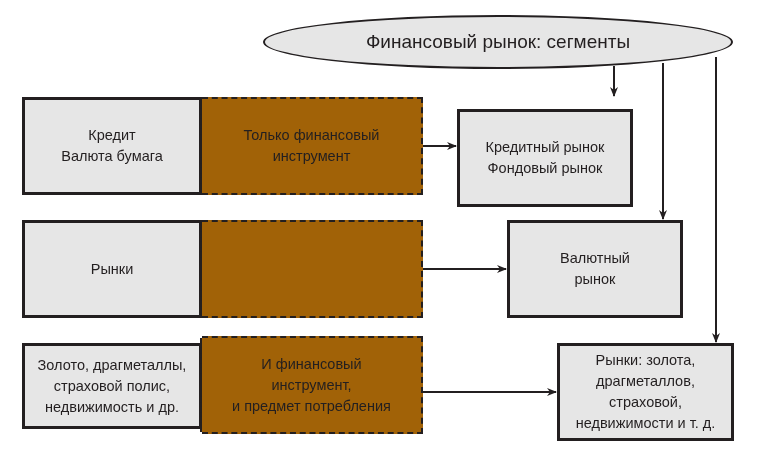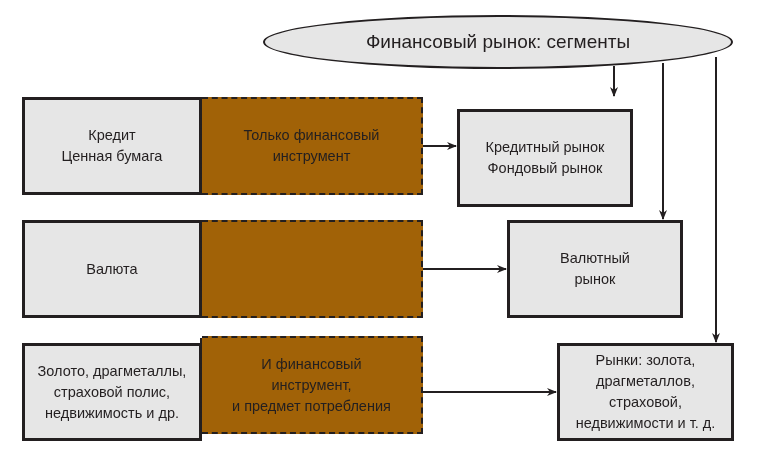--- a/index.html
+++ b/index.html
@@ -35,44 +35,44 @@
   <line x1="422" y1="269" x2="506" y2="269" stroke="#231f20" stroke-width="2" marker-end="url(#arr)"></line>
   <line x1="422" y1="392" x2="556" y2="392" stroke="#231f20" stroke-width="2" marker-end="url(#arr)"></line>
 </svg>
 
 <div class="ellipse">
   <span>Финансовый рынок: сегменты</span>
 </div>
 
 <div class="box gray" style="left:22px;top:97px;width:180px;height:98px;">
   <span>Кредит
-Ценная бумага</span>
+Валюта бумага</span>
 </div>
 <div class="box dashed" style="left:202px;top:97px;width:221px;height:98px;">
   <div class="dashed-inner"></div>
   <span>Только финансовый
 инструмент</span>
 </div>
 <div class="box gray" style="left:457px;top:97px;width:176px;height:98px;margin-top:12px;">
   <span>Кредитный рынок
 Фондовый рынок</span>
 </div>
 
 <div class="box gray" style="left:22px;top:220px;width:180px;height:98px;">
-  <span>Валюта</span>
+  <span>Рынки</span>
 </div>
 <div class="box dashed" style="left:202px;top:220px;width:221px;height:98px;">
   <div class="dashed-inner"></div>
 </div>
 <div class="box gray" style="left:507px;top:220px;width:176px;height:98px;">
   <span>Валютный
 рынок</span>
 </div>
 
-<div class="box gray" style="left:22px;top:343px;width:180px;height:98px;">
+<div class="box gray" style="left:22px;top:343px;width:180px;height:86px;">
   <span>Золото, драгметаллы,
 страховой полис,
 недвижимость и др.</span>
 </div>
 <div class="box dashed" style="left:202px;top:336px;width:221px;height:98px;">
   <div class="dashed-inner"></div>
   <span>И финансовый
 инструмент,
 и предмет потребления</span>
 </div>

